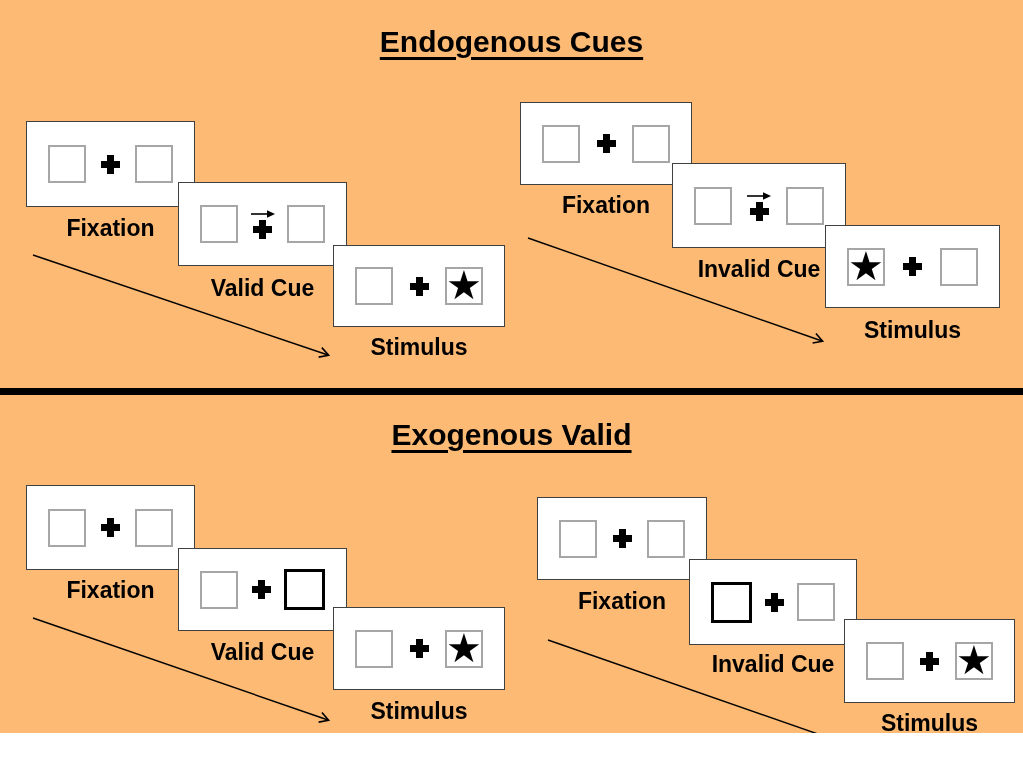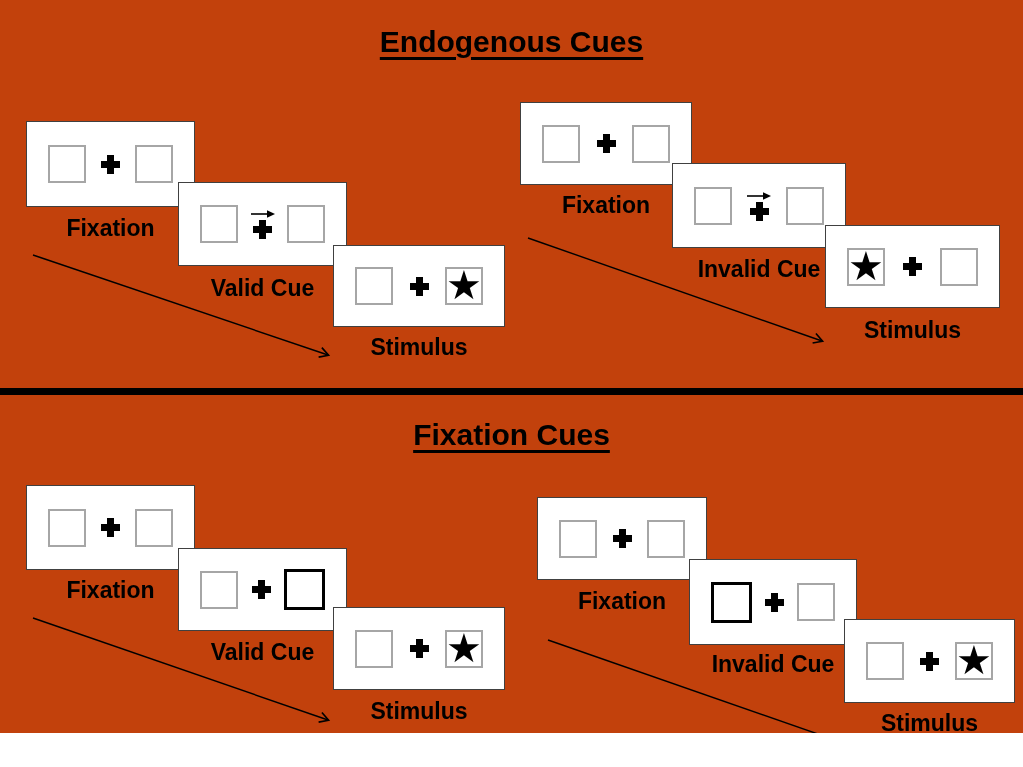--- a/index.html
+++ b/index.html
@@ -1,16 +1,16 @@
 <!DOCTYPE html>
 <html><head>
 <meta charset="utf-8">
 <style>
   html,body{margin:0;padding:0;background:#fff;}
-  .stage{position:relative;width:1023px;height:733px;background:#c2410c;overflow:hidden;
+  .stage{position:relative;width:1023px;height:733px;background:#fdba74;overflow:hidden;
          font-family:"Liberation Sans",sans-serif;color:#000;}
   .title{position:absolute;left:0;width:100%;text-align:center;font-size:30px;font-weight:bold;
          text-decoration:underline;text-decoration-thickness:3px;text-underline-offset:5px;z-index:5;}
   .divider{position:absolute;left:0;top:388px;width:1023px;height:7px;background:#000;z-index:5;}
   .overlay{position:absolute;left:0;top:0;z-index:0;}
   .panel{position:absolute;background:#fff;border:1px solid #404040;box-sizing:border-box;
          display:flex;align-items:center;justify-content:space-between;padding:0 21px;}
   .z1{z-index:1}.z2{z-index:2}.z3{z-index:3}
   .sq{width:38px;height:38px;box-sizing:border-box;border:2px solid #a6a6a6;background:#fff;
       display:flex;align-items:center;justify-content:center;flex:0 0 auto;}
@@ -36,21 +36,21 @@
       </marker>
     </defs>
     <line x1="33" y1="255" x2="328" y2="355" stroke="#000" stroke-width="1.4" marker-end="url(#ah)"></line>
     <line x1="528" y1="238" x2="822" y2="341" stroke="#000" stroke-width="1.4" marker-end="url(#ah)"></line>
     <line x1="33" y1="618" x2="328" y2="720" stroke="#000" stroke-width="1.4" marker-end="url(#ah)"></line>
     <line x1="548" y1="640" x2="838" y2="741" stroke="#000" stroke-width="1.4" marker-end="url(#ah)"></line>
   </svg>
 
   <div class="title" style="top:25px">Endogenous Cues</div>
   <div class="divider"></div>
-  <div class="title" style="top:418px">Fixation Cues</div>
+  <div class="title" style="top:418px">Exogenous Valid</div>
 
   <div class="panel z1" style="left:26px;top:121px;width:169px;height:86px">
     <div class="sq"></div>
     <div class="stack">
         <div class="plus"></div>
       </div>
     <div class="sq"></div>
   </div>
   <div class="plabel" style="left:26px;top:217px;width:169px">Fixation</div>
 

